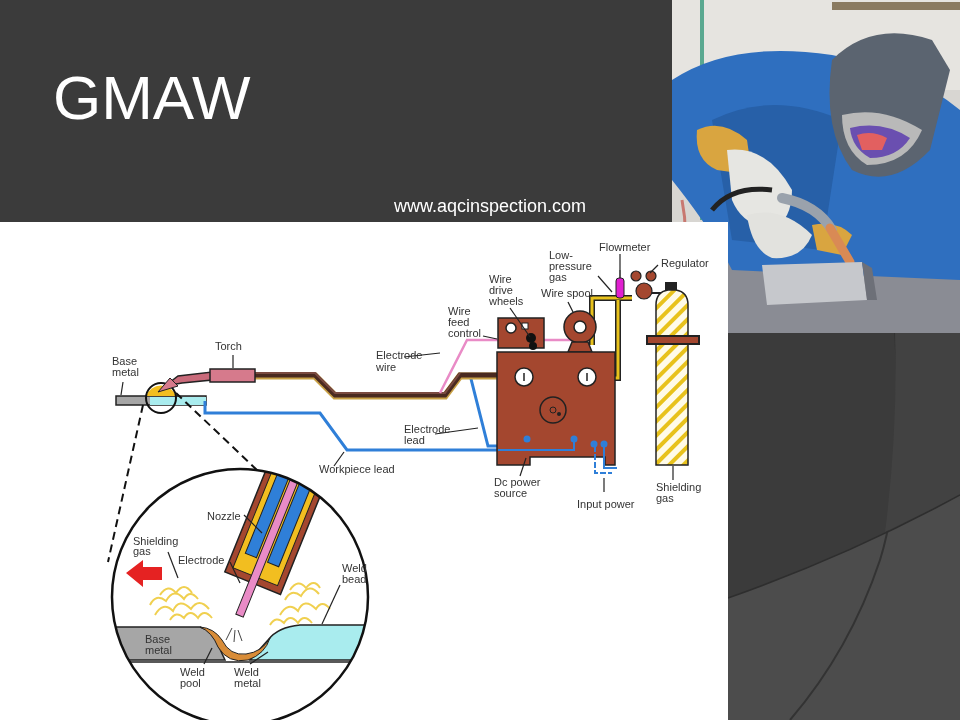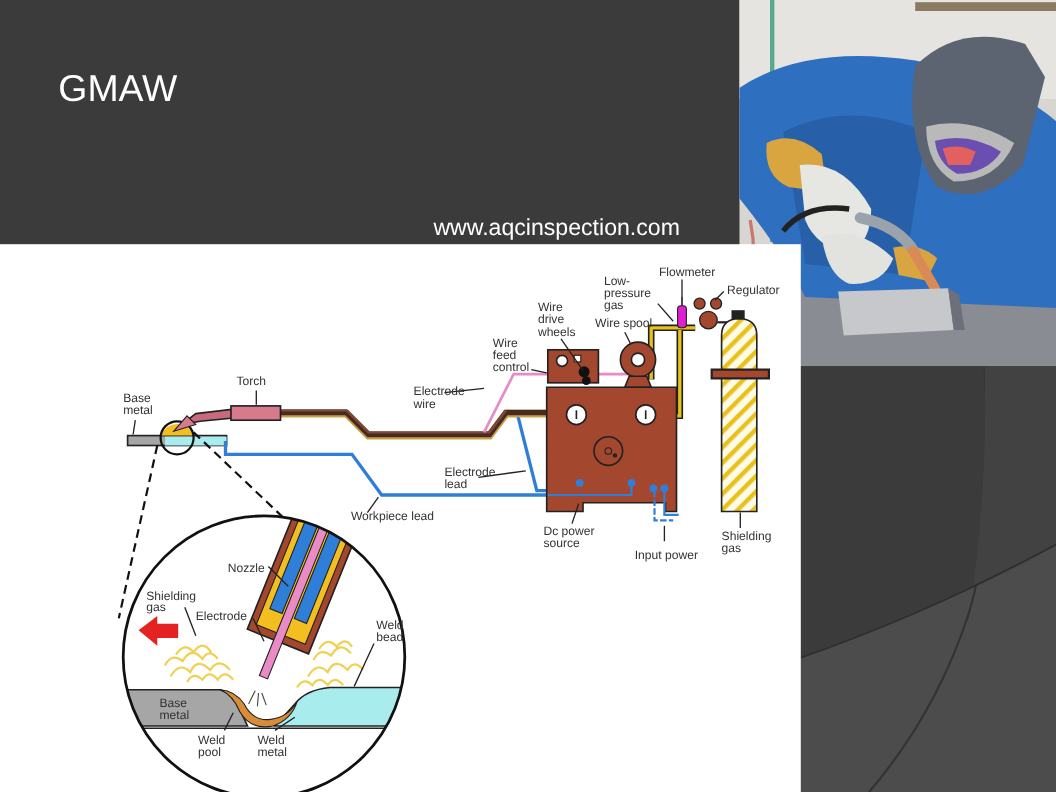--- a/index.html
+++ b/index.html
@@ -1,19 +1,19 @@
 <!DOCTYPE html>
 <html><head>
 <meta charset="utf-8">
 <style>
   html, body { margin:0; padding:0; }
   body { width:960px; height:720px; position:relative; overflow:hidden; background:#3b3b3b; font-family:"Liberation Sans", sans-serif; }
   .bg-lower { position:absolute; left:0; top:0; width:960px; height:720px; }
-  .title { position:absolute; left:53px; top:62px; font-size:34px; color:#ffffff; font-family:"Liberation Sans", sans-serif; letter-spacing:0px; }
-  .url { position:absolute; left:394px; top:196px; font-size:21px; color:#ffffff; font-family:"Liberation Sans", sans-serif; }
+  .title { position:absolute; left:53px; top:62px; font-size:62px; color:#ffffff; font-family:"Liberation Sans", sans-serif; letter-spacing:0px; }
+  .url { position:absolute; left:394px; top:196px; font-size:18px; color:#ffffff; font-family:"Liberation Sans", sans-serif; }
   .photo { position:absolute; left:672px; top:0; width:288px; height:333px; overflow:hidden; }
   .diagram { position:absolute; left:0; top:222px; width:728px; height:498px; background:#ffffff; }
   .lbl { font-family:"Liberation Sans", sans-serif; font-size:11px; fill:#333; }
 </style>
 </head>
 <body>
 
 <svg class="bg-lower" viewBox="0 0 960 720">
   <rect x="0" y="0" width="960" height="720" fill="#3b3b3b"></rect>
   <path d="M728 598 Q 850 555 960 495 L 960 720 L 728 720 Z" fill="#4c4c4c"></path>

